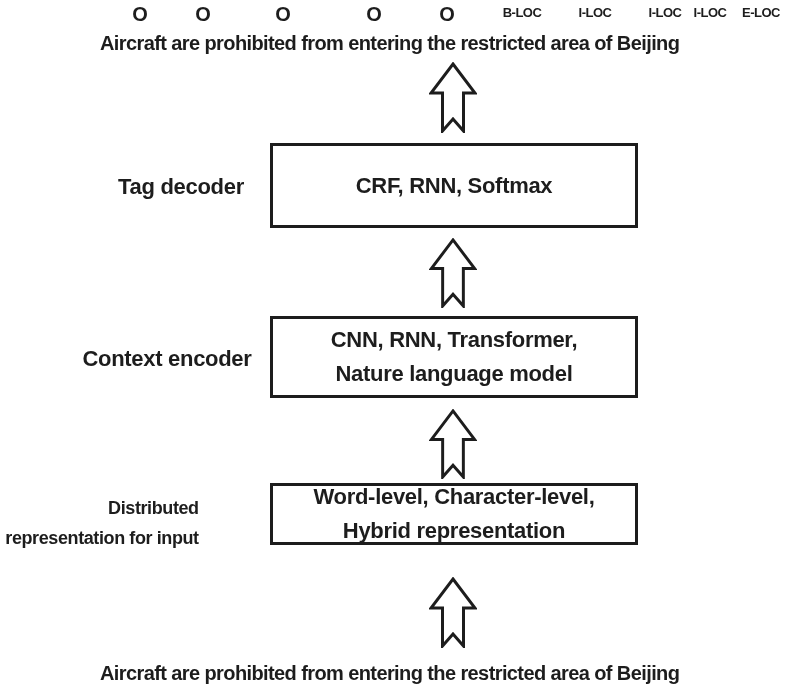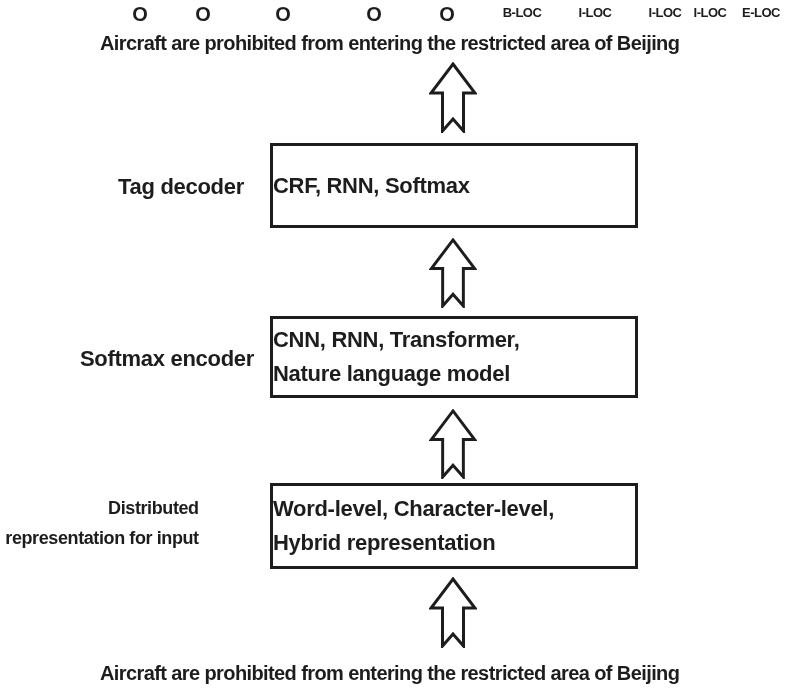--- a/index.html
+++ b/index.html
@@ -17,21 +17,21 @@
   
   .sentence {
     left:100px; width:700px; text-align:left;
     font-size:20px; font-weight:600; letter-spacing:-0.6px; line-height:26px;
   }
 
   
   .layer-box {
     left:270px; width:368px; box-sizing:border-box;
     border:3px solid #1d1d1d; background:#ffffff;
-    display:flex; flex-direction:column; align-items:flex-start; justify-content:center;
+    display:flex; flex-direction:column; align-items:center; justify-content:center;
     text-align:center; font-size:22px; font-weight:600; letter-spacing:-0.3px;
     line-height:34px;
   }
 
   
   .layer-label {
     text-align:right; font-size:22px; font-weight:600; letter-spacing:-0.3px;
     line-height:26px;
   }
   .layer-label-small {
@@ -76,38 +76,38 @@
     <div>CRF, RNN, Softmax</div>
   </div>
 
   <div class="abs arrow" style="top:238px">
     <svg width="48" height="70" viewBox="0 0 48 71">
       <polygon points="24,2 46,31 34.5,31 34.5,69 24,57 13.5,69 13.5,31 2,31" fill="#ffffff" stroke="#1d1d1d" stroke-width="3" stroke-linejoin="miter"></polygon>
     </svg>
   </div>
 
   <div class="abs centered layer-label" style="left:167px; top:346px">
-    <div>Softmax encoder</div>
+    <div>Context encoder</div>
   </div>
   <div class="abs layer-box" style="top:316px; height:82px">
     <div>CNN, RNN, Transformer,</div>
     <div>Nature language model</div>
   </div>
 
   <div class="abs arrow" style="top:409px">
     <svg width="48" height="70" viewBox="0 0 48 71">
       <polygon points="24,2 46,31 34.5,31 34.5,69 24,57 13.5,69 13.5,31 2,31" fill="#ffffff" stroke="#1d1d1d" stroke-width="3" stroke-linejoin="miter"></polygon>
     </svg>
   </div>
 
   <div class="abs centered layer-label-small" style="left:102px; top:493px">
     <div>Distributed</div>
     <div>representation for input</div>
   </div>
-  <div class="abs layer-box" style="top:483px; height:86px">
+  <div class="abs layer-box" style="top:483px; height:62px">
     <div>Word-level, Character-level,</div>
     <div>Hybrid representation</div>
   </div>
 
   <div class="abs arrow" style="top:577px">
     <svg width="48" height="71" viewBox="0 0 48 71">
       <polygon points="24,2 46,31 34.5,31 34.5,69 24,57 13.5,69 13.5,31 2,31" fill="#ffffff" stroke="#1d1d1d" stroke-width="3" stroke-linejoin="miter"></polygon>
     </svg>
   </div>
 

